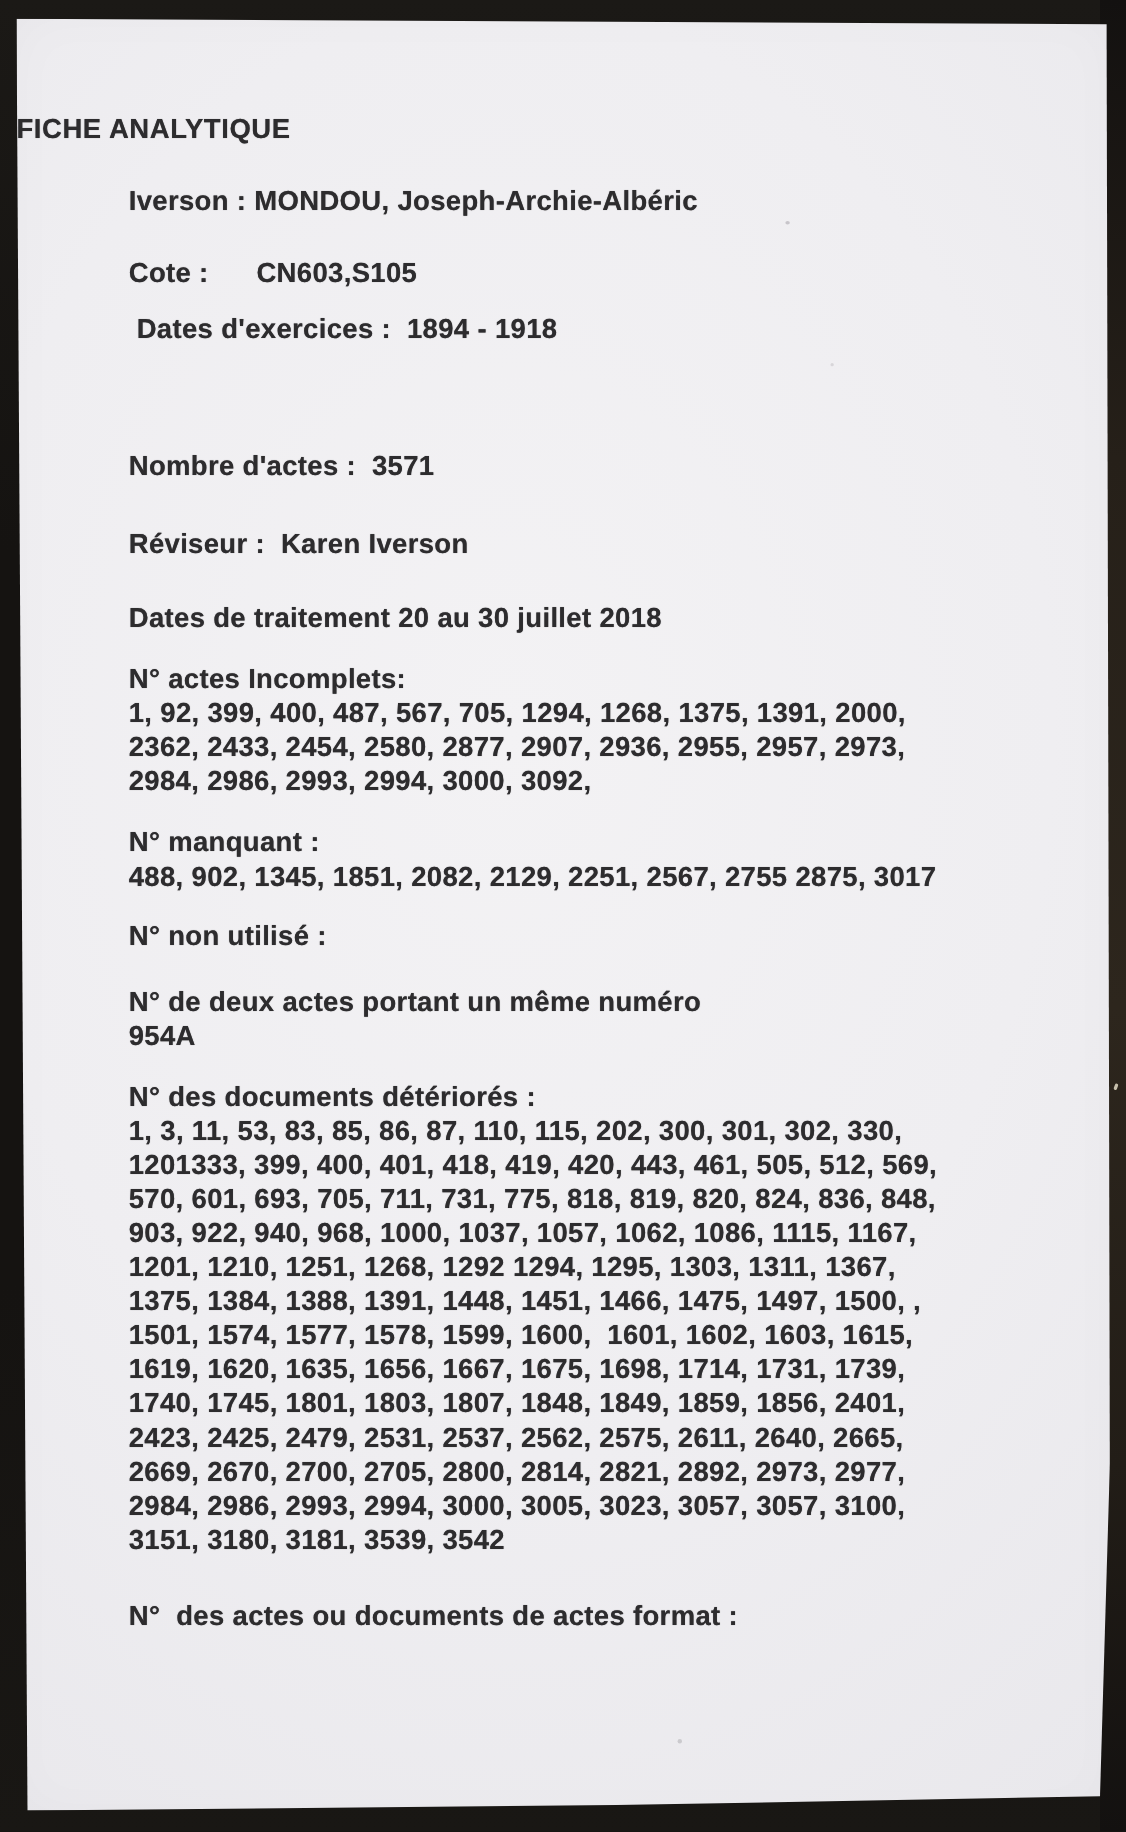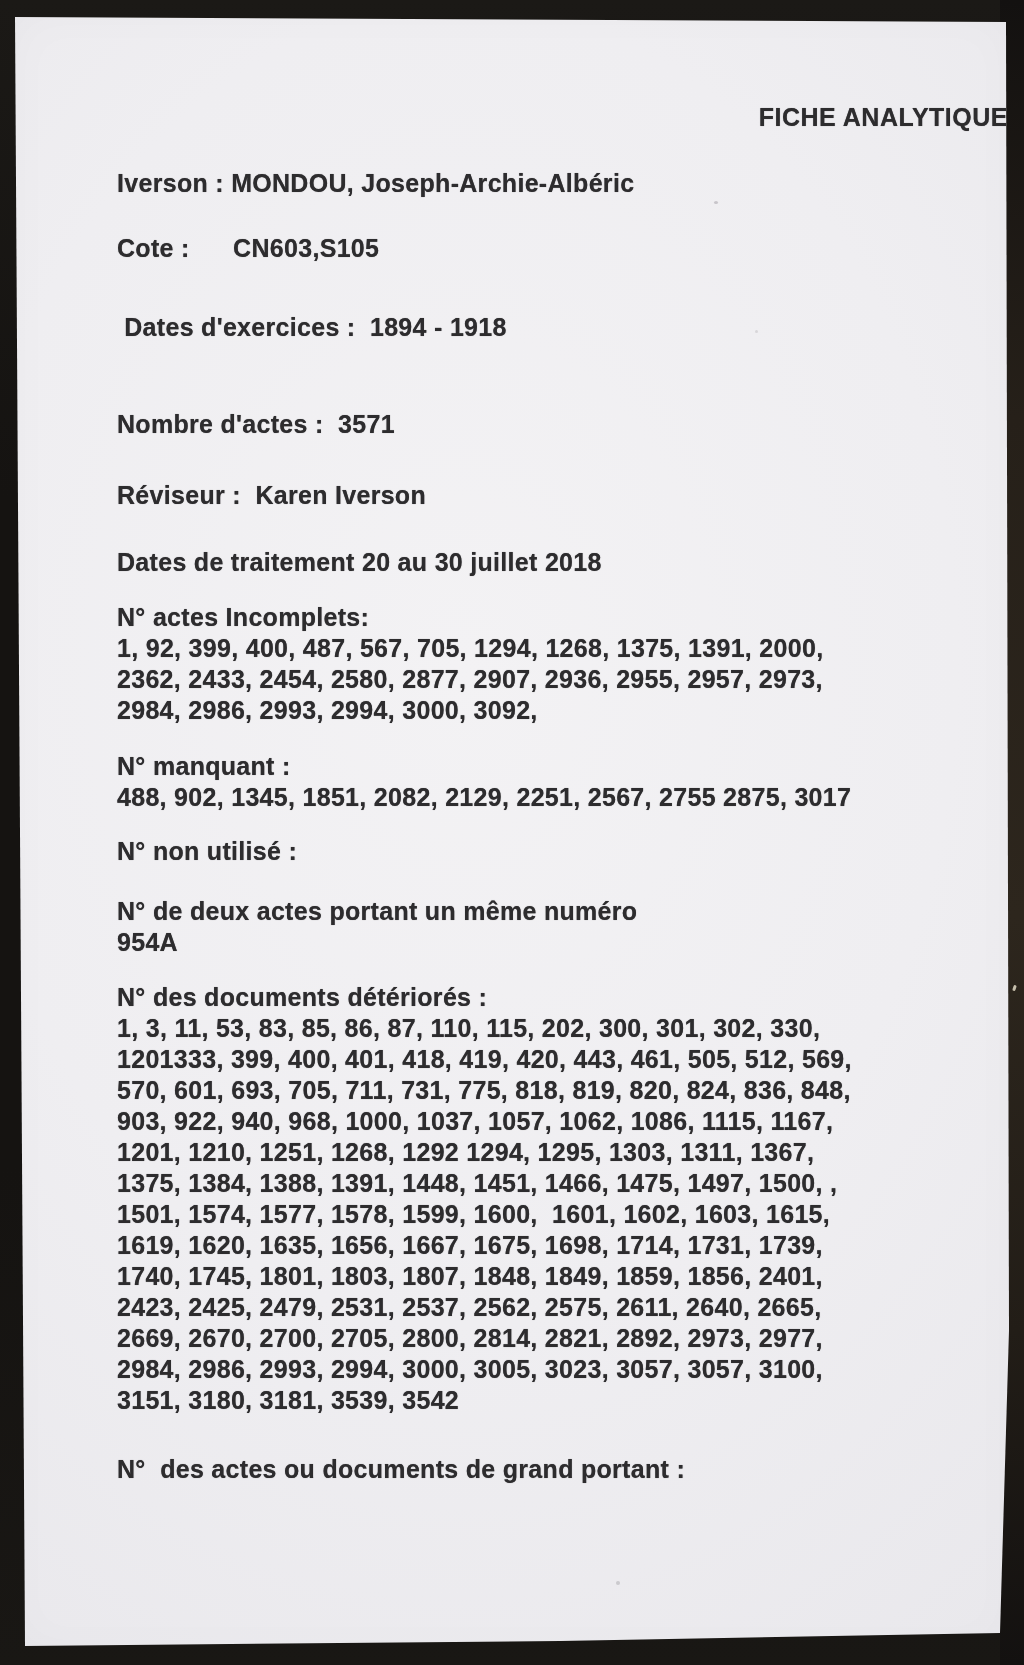--- a/index.html
+++ b/index.html
@@ -49,21 +49,21 @@
     font-weight: 700;
     font-size: 25px;
     line-height: 31px;
     letter-spacing: 0.3px;
     white-space: pre-wrap;
     text-shadow: 0 0 0.7px rgba(44, 43, 46, 0.75);
   }
   .title {
     left: 15px;
     width: 993px;
-    text-align: right;
+    text-align: left;
     letter-spacing: 0.5px;
   }
   .speck {
     position: absolute;
     border-radius: 50%;
     pointer-events: none;
   }
   .speck.s1 { left: 714px; top: 201px; width: 4px; height: 3px; background: rgba(125,120,128,0.35); }
   .speck.s2 { left: 616px; top: 1581px; width: 4px; height: 4px; background: rgba(120,118,122,0.28); }
   .speck.s3 { left: 755px; top: 330px; width: 3px; height: 3px; background: rgba(130,126,132,0.22); }
@@ -78,21 +78,21 @@
   </div>
 
   <div class="paper">
 
     <div class="txt title" style="top:102px">FICHE ANALYTIQUE</div>
 
     <div class="txt" style="top:168px">Iverson : MONDOU, Joseph-Archie-Albéric</div>
 
     <div class="txt" style="top:233px">Cote :      CN603,S105</div>
 
-    <div class="txt" style="top:312px"> Dates d'exercices :  1894 - 1918</div>
+    <div class="txt" style="top:284px"> Dates d'exercices :  1894 - 1918</div>
 
 
     <div class="txt" style="top:409px">Nombre d'actes :  3571</div>
 
     <div class="txt" style="top:480px">Réviseur :  Karen Iverson</div>
 
     <div class="txt" style="top:547px">Dates de traitement 20 au 30 juillet 2018</div>
 
     <div class="txt" style="top:602px">N° actes Incomplets:
 1, 92, 399, 400, 487, 567, 705, 1294, 1268, 1375, 1391, 2000,
@@ -115,20 +115,20 @@
 1201, 1210, 1251, 1268, 1292 1294, 1295, 1303, 1311, 1367,
 1375, 1384, 1388, 1391, 1448, 1451, 1466, 1475, 1497, 1500, ,
 1501, 1574, 1577, 1578, 1599, 1600,  1601, 1602, 1603, 1615,
 1619, 1620, 1635, 1656, 1667, 1675, 1698, 1714, 1731, 1739,
 1740, 1745, 1801, 1803, 1807, 1848, 1849, 1859, 1856, 2401,
 2423, 2425, 2479, 2531, 2537, 2562, 2575, 2611, 2640, 2665,
 2669, 2670, 2700, 2705, 2800, 2814, 2821, 2892, 2973, 2977,
 2984, 2986, 2993, 2994, 3000, 3005, 3023, 3057, 3057, 3100,
 3151, 3180, 3181, 3539, 3542</div>
 
-    <div class="txt" style="top:1454px">N°  des actes ou documents de grand portant :</div>
+    <div class="txt" style="top:1454px">N°  des actes ou documents de actes format :</div>
 
     <span class="speck s1"></span>
     <span class="speck s2"></span>
     <span class="speck s3"></span>
   </div>
 
 </div>
 
 </body></html>

